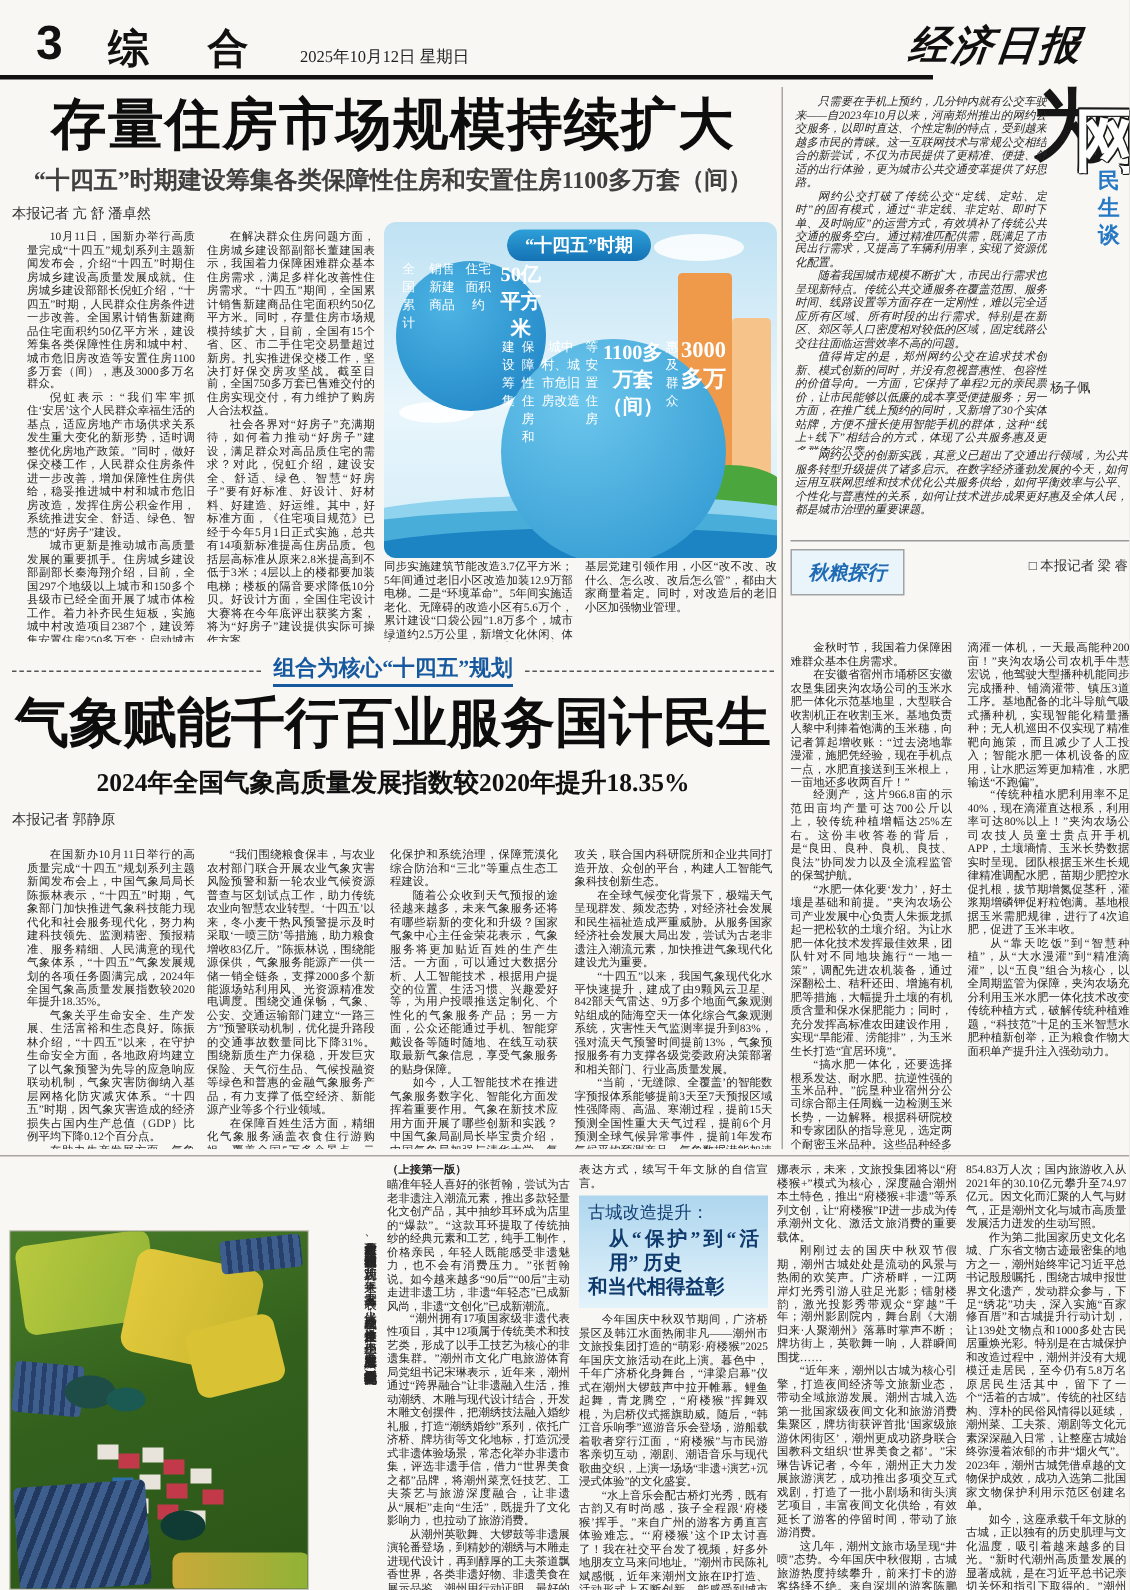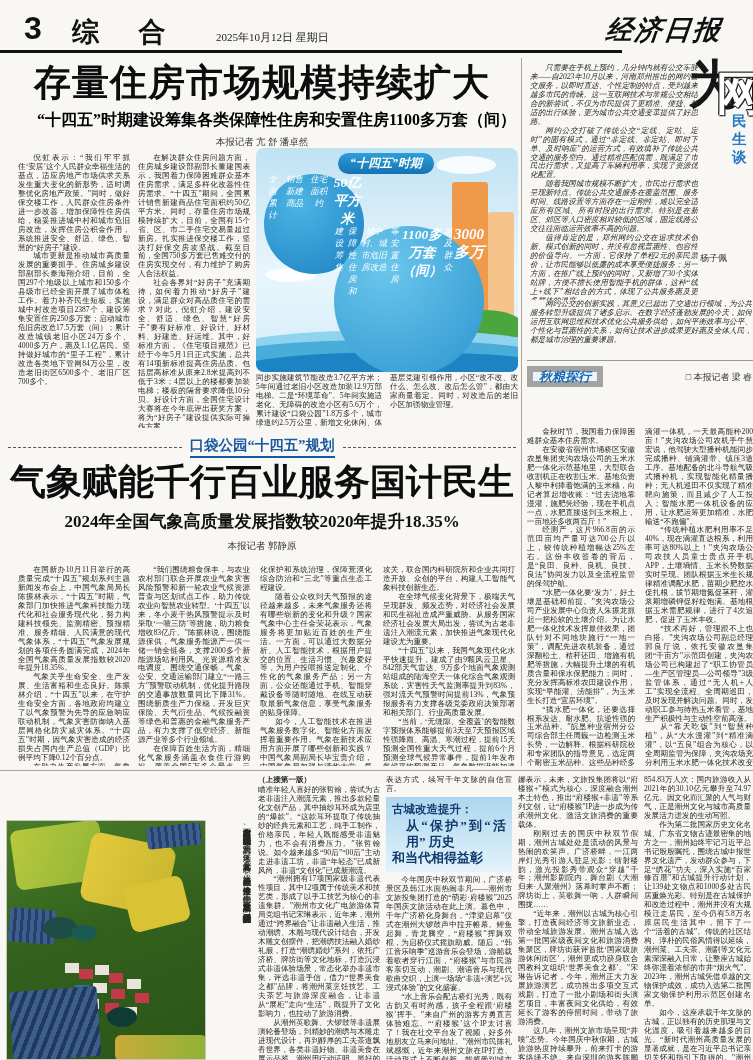--- a/index.html
+++ b/index.html
@@ -3,38 +3,38 @@
 <meta charset="utf-8">
 <style>
   html,body{margin:0;padding:0;background:#e8e6e2;}
   #paper{position:relative;width:753px;height:1060px;margin:0 auto;background:#f8f7f4;overflow:hidden;
          font-family:"Liberation Serif","DejaVu Serif",serif;color:#222;}
   [data-name]{box-sizing:border-box;}
   .abs{position:absolute;}
   
   .pagenum{left:24px;top:10px;font-family:"Liberation Sans",sans-serif;font-weight:900;font-size:32px;color:#111;}
   .secttl{left:72px;top:14px;font-family:"Liberation Sans",sans-serif;font-weight:900;font-size:27px;letter-spacing:16px;color:#111;}
-  .dateline{left:216px;top:30px;font-size:11px;color:#222;}
+  .dateline{left:200px;top:30px;font-size:11px;color:#222;}
   .hdrule{left:0;top:50px;width:622px;height:3px;background:#111;}
   .masthead{left:606px;top:12px;width:146px;font-size:27px;font-weight:bold;font-style:italic;color:#101010;
             transform:skewX(-6deg);letter-spacing:2px;white-space:nowrap;}
   
   .col{position:absolute;overflow:hidden;font-size:7.6px;line-height:1.18;text-align:justify;color:#262626;}
   .para{margin:0;text-indent:2em;text-align:justify;}
   .no-indent .para:first-child{text-indent:0;}
   .contpara{font-weight:bold;text-indent:0;margin:0 0 1px 0;}
   
   .h1big{left:8px;top:58px;width:508px;text-align:center;font-family:"Liberation Sans",sans-serif;
          font-weight:900;font-size:37px;letter-spacing:1px;color:#0d0d0d;white-space:nowrap;}
-  .h1sub{left:8px;top:110px;width:508px;text-align:right;font-weight:bold;font-size:16px;color:#000000;}
-  .byline{text-align:center;font-size:9.5px;color:#333;}
+  .h1sub{left:8px;top:110px;width:508px;text-align:center;font-weight:bold;font-size:16px;color:#404040;}
+  .byline{text-align:left;font-size:9.5px;color:#333;}
   .by1{left:8px;top:136px;width:508px;}
   
   .info{left:256px;top:148px;width:262px;height:224px;border-radius:8px;overflow:hidden;
-        background:linear-gradient(180deg,#bfe2f3 0%,#e9f6fc 55%,#d3ecf8 100%);font-style:italic;}
+        background:linear-gradient(180deg,#bfe2f3 0%,#e9f6fc 55%,#d3ecf8 100%);}
   .info .cloud{position:absolute;background:#fff;border-radius:50%;opacity:.85;}
   .info .pill{position:absolute;left:82px;top:5px;padding:2px 12px;border-radius:12px;
         background:linear-gradient(180deg,#2e9fd8,#1472b4);color:#fff;font-weight:bold;font-size:12px;white-space:nowrap;}
   .bub{position:absolute;border-radius:50%;color:#fff;text-align:center;}
   .bub1{left:8px;top:26px;width:100px;height:100px;background:radial-gradient(circle at 35% 30%,#4db4e4,#1b80c2);
         display:flex;flex-direction:row;justify-content:center;gap:1px;font-size:8.5px;}
   .bub2{left:78px;top:78px;width:150px;height:150px;background:radial-gradient(circle at 35% 28%,#6cc6ec,#2b95cf);
         display:flex;flex-direction:row;justify-content:center;gap:1px;font-size:8.5px;}
   .bubbig{font-weight:900;font-size:13.5px;}
   .bld{position:absolute;border-radius:3px 3px 0 0;}
@@ -58,52 +58,53 @@
            display:flex;flex-direction:column;}
   
   .banner{left:8px;top:436px;width:508px;display:flex;align-items:center;}
   .banner .dash{flex:1;border-top:1px dashed #555;height:0;}
   .banner .btx{margin:0 8px;font-weight:900;font-size:14.5px;color:#17599f;border-bottom:2px solid #17599f;padding-bottom:1px;}
   .h2big{left:8px;top:458px;width:508px;text-align:center;font-family:"Liberation Sans",sans-serif;
          font-weight:900;font-size:36px;color:#0d0d0d;white-space:nowrap;}
   .h2sub{left:8px;top:510px;width:508px;text-align:center;font-weight:bold;font-size:17px;color:#111;}
   .by2{left:8px;top:540px;width:508px;}
   
-  .ql-label{left:527px;top:366px;width:76px;height:21px;border:6px solid #a3a3a3;background:#eaf4fb;
+  .ql-label{left:527px;top:366px;width:76px;height:31px;border:1px solid #a3a3a3;background:#eaf4fb;
             display:flex;align-items:center;justify-content:center;font-size:13px;font-weight:bold;font-style:italic;color:#1f6cb4;}
   .ql-by{left:610px;top:371px;width:142px;text-align:right;font-size:9px;color:#333;}
   .ql-h{left:527px;top:392px;width:226px;text-align:center;font-weight:900;font-size:24px;letter-spacing:6px;color:#0f0f0f;white-space:nowrap;}
   
   .botrule{left:0;top:770px;width:753px;height:1px;background:#a9a6a0;}
   .photo{left:6px;top:820px;width:200px;height:240px;background:#39641f;overflow:hidden;border:1px solid #c9c5bd;}
   .ph{position:absolute;}
   .caption{left:209px;top:822px;width:44px;height:238px;writing-mode:vertical-rl;font-size:8.4px;line-height:1.75;
            text-align:justify;color:#262626;overflow:hidden;}
   .cap-att{font-weight:bold;}
   .czbox{width:100%;margin:3px 0 4px 0;padding:6px 6px 7px 6px;background:linear-gradient(180deg,#aed6ee,#e3f3fb);}
-  .czbox .l1{font-weight:bold;font-size:11.5px;color:#123f73;margin:0;}
+  .czbox .l1{font-weight:normal;font-size:11.5px;color:#123f73;margin:0;}
   .czbox .l2{font-weight:900;font-size:13px;color:#0f3a6d;margin:2px 0 0 14px;}
   .czbox .l3{font-weight:900;font-size:13px;color:#0f3a6d;margin:1px 0 0 0;}
   .cz-top{text-indent:0;margin:0;}
 </style>
 </head>
 <body>
 
 <div id="paper" data-name="newspaper-page">
 
   <div class="abs pagenum" data-name="page-number">3</div>
   <div class="abs secttl" data-name="section-title">综 合</div>
   <div class="abs dateline" data-name="date-line">2025年10月12日 星期日</div>
   <div class="abs hdrule" data-name="header-rule"></div>
   <div class="abs masthead" data-name="masthead-logo">经济日报</div>
 
   <div class="abs h1big" data-name="housing-headline">存量住房市场规模持续扩大</div>
   <div class="abs h1sub" data-name="housing-subhead">“十四五”时期建设筹集各类保障性住房和安置住房1100多万套（间）</div>
   <div class="abs byline by1" data-name="housing-byline">本报记者 亢 舒 潘卓然</div>
   <div class="col" style="left:18px;top:154px;width:112px;height:274px;" data-name="housing-column-1">
+      <p class="para">10月11日，国新办举行高质量完成“十四五”规划系列主题新闻发布会，介绍“十四五”时期住房城乡建设高质量发展成就。住房城乡建设部部长倪虹介绍，“十四五”时期，人民群众住房条件进一步改善。全国累计销售新建商品住宅面积约50亿平方米，建设筹集各类保障性住房和城中村、城市危旧房改造等安置住房1100多万套（间），惠及3000多万名群众。</p>
       <p class="para">倪虹表示：“我们牢牢抓住‘安居’这个人民群众幸福生活的基点，适应房地产市场供求关系发生重大变化的新形势，适时调整优化房地产政策。”同时，做好保交楼工作，人民群众住房条件进一步改善，增加保障性住房供给，稳妥推进城中村和城市危旧房改造，发挥住房公积金作用，系统推进安全、舒适、绿色、智慧的“好房子”建设。</p>
       <p class="para">城市更新是推动城市高质量发展的重要抓手。住房城乡建设部副部长秦海翔介绍，目前，全国297个地级以上城市和150多个县级市已经全面开展了城市体检工作。着力补齐民生短板，实施城中村改造项目2387个，建设筹集安置住房250多万套；启动城市危旧房改造17.5万套（间）；累计改造城镇老旧小区24万多个、4000多万户，惠及1.1亿居民。坚持做好城市的“里子工程”，累计改造各类地下管网84万公里，改造老旧街区6500多个、老旧厂区700多个。</p>
     </div>
   <div class="col" style="left:138px;top:154px;width:112px;height:274px;" data-name="housing-column-2">
       <p class="para">在解决群众住房问题方面，住房城乡建设部副部长董建国表示，我国着力保障困难群众基本住房需求，满足多样化改善性住房需求。“十四五”期间，全国累计销售新建商品住宅面积约50亿平方米。同时，存量住房市场规模持续扩大，目前，全国有15个省、区、市二手住宅交易量超过新房。扎实推进保交楼工作，坚决打好保交房攻坚战。截至目前，全国750多万套已售难交付的住房实现交付，有力维护了购房人合法权益。</p>
       <p class="para">社会各界对“好房子”充满期待，如何着力推动“好房子”建设，满足群众对高品质住宅的需求？对此，倪虹介绍，建设安全、舒适、绿色、智慧“好房子”要有好标准、好设计、好材料、好建造、好运维。其中，好标准方面，《住宅项目规范》已经于今年5月1日正式实施，总共有14项新标准提高住房品质。包括层高标准从原来2.8米提高到不低于3米；4层以上的楼都要加装电梯；楼板的隔音要求降低10分贝。好设计方面，全国住宅设计大赛将在今年底评出获奖方案，将为“好房子”建设提供实际可操作方案。</p>
     </div>
   <div class="col no-indent" style="left:256px;top:374px;width:126px;height:54px;" data-name="housing-column-3">
       <p class="para">同步实施建筑节能改造3.7亿平方米；5年间通过老旧小区改造加装12.9万部电梯。二是“环境革命”。5年间实施适老化、无障碍的改造小区有5.6万个，累计建设“口袋公园”1.8万多个，城市绿道约2.5万公里，新增文化休闲、体育健身场地2800多万平方米，增加了养老、托育等社区服务设施6.4万个。三是“管理革命”。充分发挥</p>
     </div>
@@ -165,21 +166,21 @@
       <p class="para">值得肯定的是，郑州网约公交在追求技术创新、模式创新的同时，并没有忽视普惠性、包容性的价值导向。一方面，它保持了单程2元的亲民票价，让市民能够以低廉的成本享受便捷服务；另一方面，在推广线上预约的同时，又新增了30个实体站牌，方便不擅长使用智能手机的群体，这种“线上+线下”相结合的方式，体现了公共服务惠及更多群体的温度。</p>
     </div>
   <div class="abs ms-author" data-name="minsheng-author">杨子佩</div>
   <div class="col ms-wide" data-name="minsheng-body-wide">
       <p class="para">网约公交的创新实践，其意义已超出了交通出行领域，为公共服务转型升级提供了诸多启示。在数字经济蓬勃发展的今天，如何运用互联网思维和技术优化公共服务供给，如何平衡效率与公平、个性化与普惠性的关系，如何让技术进步成果更好惠及全体人民，都是城市治理的重要课题。</p>
     </div>
   <div class="abs ms-rule" data-name="minsheng-bottom-rule"></div>
 
   <div class="abs banner" data-name="series-banner">
     <div class="dash" data-name="banner-dash"></div>
-    <div class="btx" data-name="banner-text">口袋公园“十四五”规划</div>
+    <div class="btx" data-name="banner-text">组合为核心“十四五”规划</div>
     <div class="dash" data-name="banner-dash"></div>
   </div>
   <div class="abs h2big" data-name="weather-headline">气象赋能千行百业服务国计民生</div>
   <div class="abs h2sub" data-name="weather-subhead">2024年全国气象高质量发展指数较2020年提升18.35%</div>
   <div class="abs byline by2" data-name="weather-byline">本报记者 郭静原</div>
   <div class="col" style="left:18px;top:566px;width:112px;height:200px;" data-name="weather-column-1">
       <p class="para">在国新办10月11日举行的高质量完成“十四五”规划系列主题新闻发布会上，中国气象局局长陈振林表示，“十四五”时期，气象部门加快推进气象科技能力现代化和社会服务现代化，努力构建科技领先、监测精密、预报精准、服务精细、人民满意的现代气象体系，“十四五”气象发展规划的各项任务圆满完成，2024年全国气象高质量发展指数较2020年提升18.35%。</p>
       <p class="para">气象关乎生命安全、生产发展、生活富裕和生态良好。陈振林介绍，“十四五”以来，在守护生命安全方面，各地政府均建立了以气象预警为先导的应急响应联动机制，气象灾害防御纳入基层网格化防灾减灾体系。“十四五”时期，因气象灾害造成的经济损失占国内生产总值（GDP）比例平均下降0.12个百分点。</p>
       <p class="para">在助力生产发展方面，气象服务覆盖国民经济70余个行业大类，数字气象融入城市运行“一网统管”平台。“十四五”时期，全国人工增雨、雪作业累计增加降水约1677亿吨，人工防雹作业减少经济损失约603亿元。</p>
     </div>
@@ -204,21 +205,20 @@
   <div class="col" style="left:527px;top:428px;width:108px;height:340px;" data-name="qiuliang-column-1">
       <p class="para">金秋时节，我国着力保障困难群众基本住房需求。</p>
       <p class="para">在安徽省宿州市埇桥区安徽农垦集团夹沟农场公司的玉米水肥一体化示范基地里，大型联合收割机正在收割玉米。基地负责人黎中利捧着饱满的玉米穗，向记者算起增收账：“过去浇地靠漫灌，施肥凭经验，现在手机点一点，水肥直接送到玉米根上，一亩地还多收两百斤！”</p>
       <p class="para">经测产，这片966.8亩的示范田亩均产量可达700公斤以上，较传统种植增幅达25%左右。这份丰收答卷的背后，是“良田、良种、良机、良技、良法”协同发力以及全流程监管的保驾护航。</p>
       <p class="para">“水肥一体化要‘发力’，好土壤是基础和前提。”夹沟农场公司产业发展中心负责人朱振龙抓起一把松软的土壤介绍。为让水肥一体化技术发挥最佳效果，团队针对不同地块施行“一地一策”，调配先进农机装备，通过深翻松土、秸秆还田、增施有机肥等措施，大幅提升土壤的有机质含量和保水保肥能力；同时，充分发挥高标准农田建设作用，实现“旱能灌、涝能排”，为玉米生长打造“宜居环境”。</p>
       <p class="para">“搞水肥一体化，还要选择根系发达、耐水肥、抗逆性强的玉米品种。”皖垦种业宿州分公司综合部主任周巍一边检测玉米长势，一边解释。根据科研院校和专家团队的指导意见，选定两个耐密玉米品种。这些品种经多年试验，能精准匹配水肥供给节奏，密植下仍保持茎秆粗壮，穗大粒满，为高产奠定基础。</p>
     </div>
   <div class="col no-indent" style="left:645px;top:428px;width:108px;height:340px;" data-name="qiuliang-column-2">
       <p class="para">滴灌一体机，一天最高能种200亩！”夹沟农场公司农机手牛慧宏说，他驾驶大型播种机能同步完成播种、铺滴灌带、镇压3道工序。基地配备的北斗导航气吸式播种机，实现智能化精量播种；无人机巡田不仅实现了精准靶向施策，而且减少了人工投入；智能水肥一体机设备的应用，让水肥运筹更加精准，水肥输送“不跑偏”。</p>
       <p class="para">“传统种植水肥利用率不足40%，现在滴灌直达根系，利用率可达80%以上！”夹沟农场公司农技人员童士贵点开手机APP，土壤墒情、玉米长势数据实时呈现。团队根据玉米生长规律精准调配水肥，苗期少肥控水促扎根，拔节期增氮促茎秆，灌浆期增磷钾促籽粒饱满。基地根据玉米需肥规律，进行了4次追肥，促进了玉米丰收。</p>
-      <p class="para">“技术再好，管理跟不上也白搭。”夹沟农场公司副总经理郭良厅说，依托安徽农垦集团“千亩方”示范田创建，夹沟农场公司已构建起了“职工协管员—生产区管理员—公司领导”3级监管体系，通过“无人机+人工”实现全流程、全周期巡田，及时发现并解决问题。同时，发动职工参与待熟玉米看管，基地生产积极性与主动性空前高涨。</p>
       <p class="para">从“靠天吃饭”到“智慧种植”，从“大水漫灌”到“精准滴灌”，以“五良”组合为核心，以全周期监管为保障，夹沟农场充分利用玉米水肥一体化技术改变传统种植方式，破解传统种植难题，“科技范”十足的玉米智慧水肥种植新创举，正为粮食作物大面积单产提升注入强劲动力。</p>
     </div>
 
   <div class="abs botrule" data-name="section-rule"></div>
 
   <div class="abs photo" data-name="aerial-photo">
     <div class="ph" style="left:0;top:0;width:200px;height:240px;background:linear-gradient(160deg,#4a7d2a 0%,#33611d 45%,#2c5518 100%);" data-name="photo-forest"></div>
     <div class="ph" style="left:6px;top:4px;width:90px;height:60px;background:linear-gradient(120deg,#b9c93e,#8fb336);border-radius:8px;transform:rotate(-8deg);" data-name="photo-field"></div>
     <div class="ph" style="left:78px;top:18px;width:86px;height:70px;background:linear-gradient(100deg,#e3c93c,#c8b72f);border-radius:10px;transform:rotate(12deg);" data-name="photo-rice-field"></div>
     <div class="ph" style="left:120px;top:60px;width:60px;height:46px;background:#d9c335;border-radius:8px;transform:rotate(-14deg);" data-name="photo-rice-field"></div>

